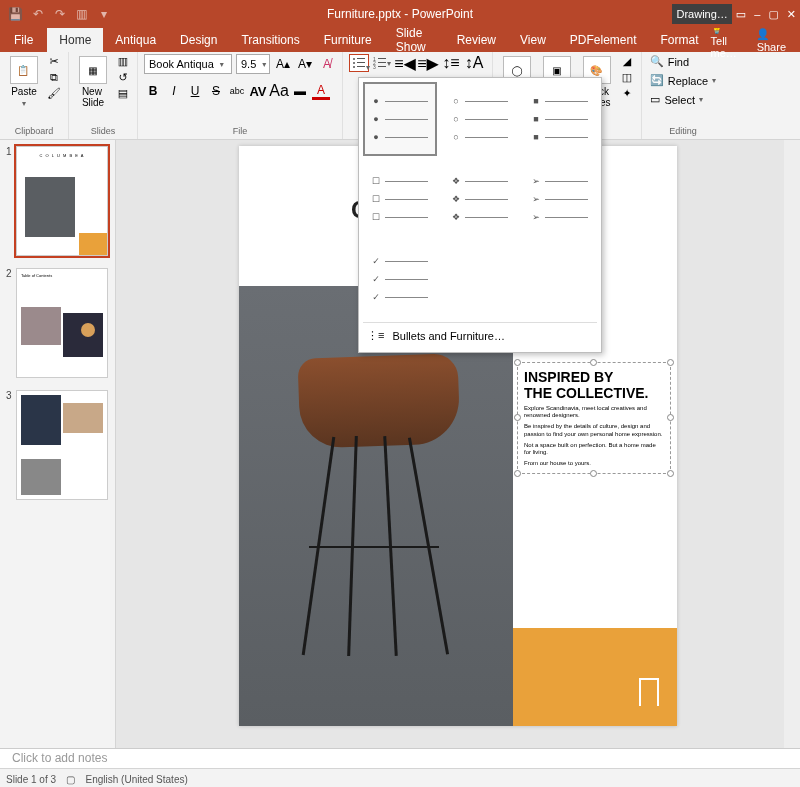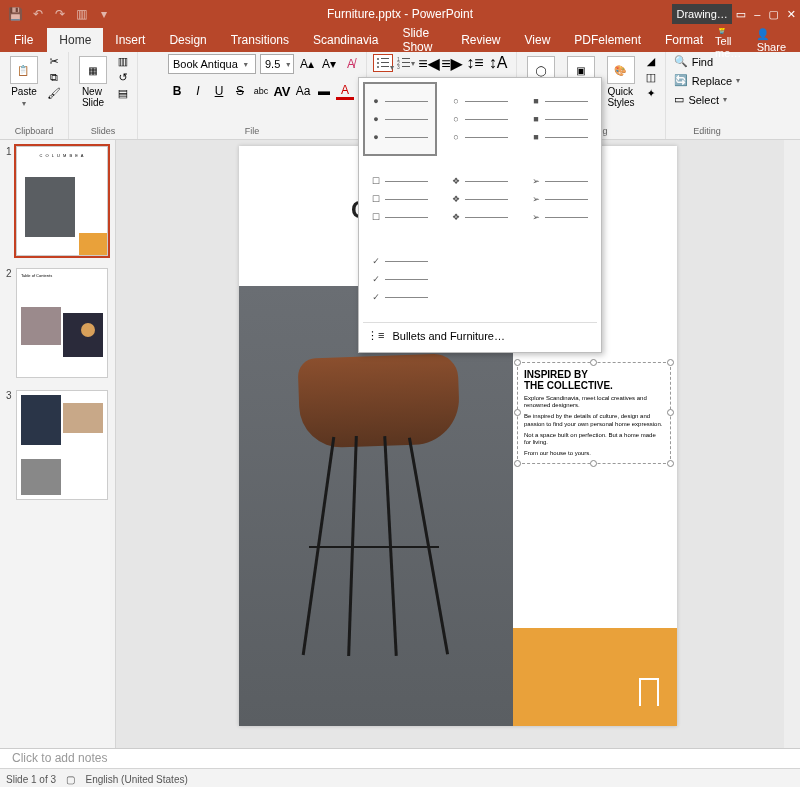--- a/index.html
+++ b/index.html
@@ -55,21 +55,21 @@
 .slide { width: 438px; height: 580px; background: #fff; position: relative; box-shadow: 0 0 4px rgba(0,0,0,0.2); }
 .slide-title { position: absolute; top: 50px; left: 112px; font-size: 24px; font-weight: bold; color: #222; }
 .chair-img { position: absolute; left: 0; top: 140px; width: 274px; height: 440px; background: linear-gradient(#6a6e73 0%, #5a5e62 100%); }
 .chair { position: absolute; left: 50px; top: 40px; width: 180px; height: 340px; }
 .seat { width: 160px; height: 90px; background: linear-gradient(#8b4f2e, #5a3520); border-radius: 18px 24px 46px 42px; position: absolute; top: 30px; left: 10px; transform: rotate(-2deg); }
 .leg { width: 3px; height: 220px; background: #1a1a1a; position: absolute; top: 110px; }
 .orange-block { position: absolute; right: 0; bottom: 0; width: 164px; height: 98px; background: #e9a13a; }
 .glyph { position: absolute; right: 18px; bottom: 20px; width: 20px; height: 28px; border: 2px solid #fff; border-bottom: none; }
 .text-box { position: absolute; right: 6px; top: 216px; width: 154px; border: 1px dashed #999; padding: 6px; }
 .tb-handle { position: absolute; width: 7px; height: 7px; background: #fff; border: 1px solid #888; border-radius: 50%; }
-.tb-h1 { font-size: 10px; font-weight: bold; }
+.tb-h1 { font-size: 14px; font-weight: bold; }
 .tb-p { font-size: 6px; margin-top: 4px; line-height: 1.2; }
 
 
 .bullet-dd { position: absolute; left: 358px; top: 77px; width: 244px; background: #fff; border: 1px solid #bdbdbd; box-shadow: 2px 2px 6px rgba(0,0,0,0.25); z-index: 100; padding: 4px; }
 .bullet-grid { display: grid; grid-template-columns: repeat(3, 1fr); gap: 6px; }
 .bullet-opt { height: 74px; border: 1px solid transparent; display: flex; flex-direction: column; align-items: center; justify-content: center; gap: 8px; cursor: pointer; padding: 4px; }
 .bullet-opt.sel { border: 2px solid #888; background: #f8f8f8; }
 .b-line { display: flex; align-items: center; gap: 5px; width: 56px; }
 .b-sym { width: 8px; display: flex; justify-content: center; font-size: 9px; color: #555; }
 .b-bar { height: 1px; background: #888; flex: 1; }
@@ -108,24 +108,24 @@
     <span>▭</span>
     <span class="win-btn">–</span>
     <span class="win-btn">▢</span>
     <span class="win-btn">✕</span>
   </div>
 </div>
 
 <div class="ribbon-tabs">
   <div class="rtab file">File</div>
   <div class="rtab active">Home</div>
-  <div class="rtab">Insert</div>
+  <div class="rtab">Antiqua</div>
   <div class="rtab">Design</div>
   <div class="rtab">Transitions</div>
-  <div class="rtab">Scandinavia</div>
+  <div class="rtab">Furniture</div>
   <div class="rtab">Slide Show</div>
   <div class="rtab">Review</div>
   <div class="rtab">View</div>
   <div class="rtab">PDFelement</div>
   <div class="rtab">Format</div>
   <div class="ribbon-right">
     <span>💡 <span>Tell me…</span></span>
     <span>👤 <span>Share</span></span>
   </div>
 </div>
@@ -158,42 +158,42 @@
       <div class="mini-col">
         <span class="mini-icon">▥</span>
         <span class="mini-icon">↺</span>
         <span class="mini-icon">▤</span>
       </div>
     </div>
     <div class="rgroup-label">Slides</div>
   </div>
 
   <div class="rgroup" style="min-width:190px;">
-    <div class="rgroup-body" style="flex-direction:column;margin-left:24px;">
+    <div class="rgroup-body" style="flex-direction:column;">
       <div class="font-row">
         <div class="font-combo" style="width:88px;">
             <span>Book Antiqua</span>
             <span class="dd">▾</span>
           </div>
         <div class="font-combo" style="width:34px;">
             <span>9.5</span>
             <span class="dd">▾</span>
           </div>
         <span class="fmt-btn">A▴</span>
         <span class="fmt-btn">A▾</span>
         <span class="fmt-btn" style="color:#c36;">A̸</span>
       </div>
       <div class="fmt-row">
         <span class="fmt-btn" style="font-weight:bold;">B</span>
         <span class="fmt-btn" style="font-style:italic;">I</span>
         <span class="fmt-btn" style="text-decoration:underline;">U</span>
         <span class="fmt-btn" style="text-decoration:line-through;">S</span>
         <span class="fmt-btn" style="font-size:9px;">abc</span>
         <span class="fmt-btn" style="font-size:13px;font-weight:bold;">AV</span>
-        <span class="fmt-btn" style="font-size:12px;">Aa</span>
+        <span class="fmt-btn" style="font-size:16px;">Aa</span>
         <span class="fmt-btn">▬</span>
         <span class="fmt-btn" style="color:#c00;border-bottom:3px solid #c00;">A</span>
       </div>
     </div>
     <div class="rgroup-label">File</div>
   </div>
 
   <div class="rgroup" style="min-width:150px;">
     <div class="rgroup-body" style="flex-direction:column;gap:4px;">
       <div class="para-row">

